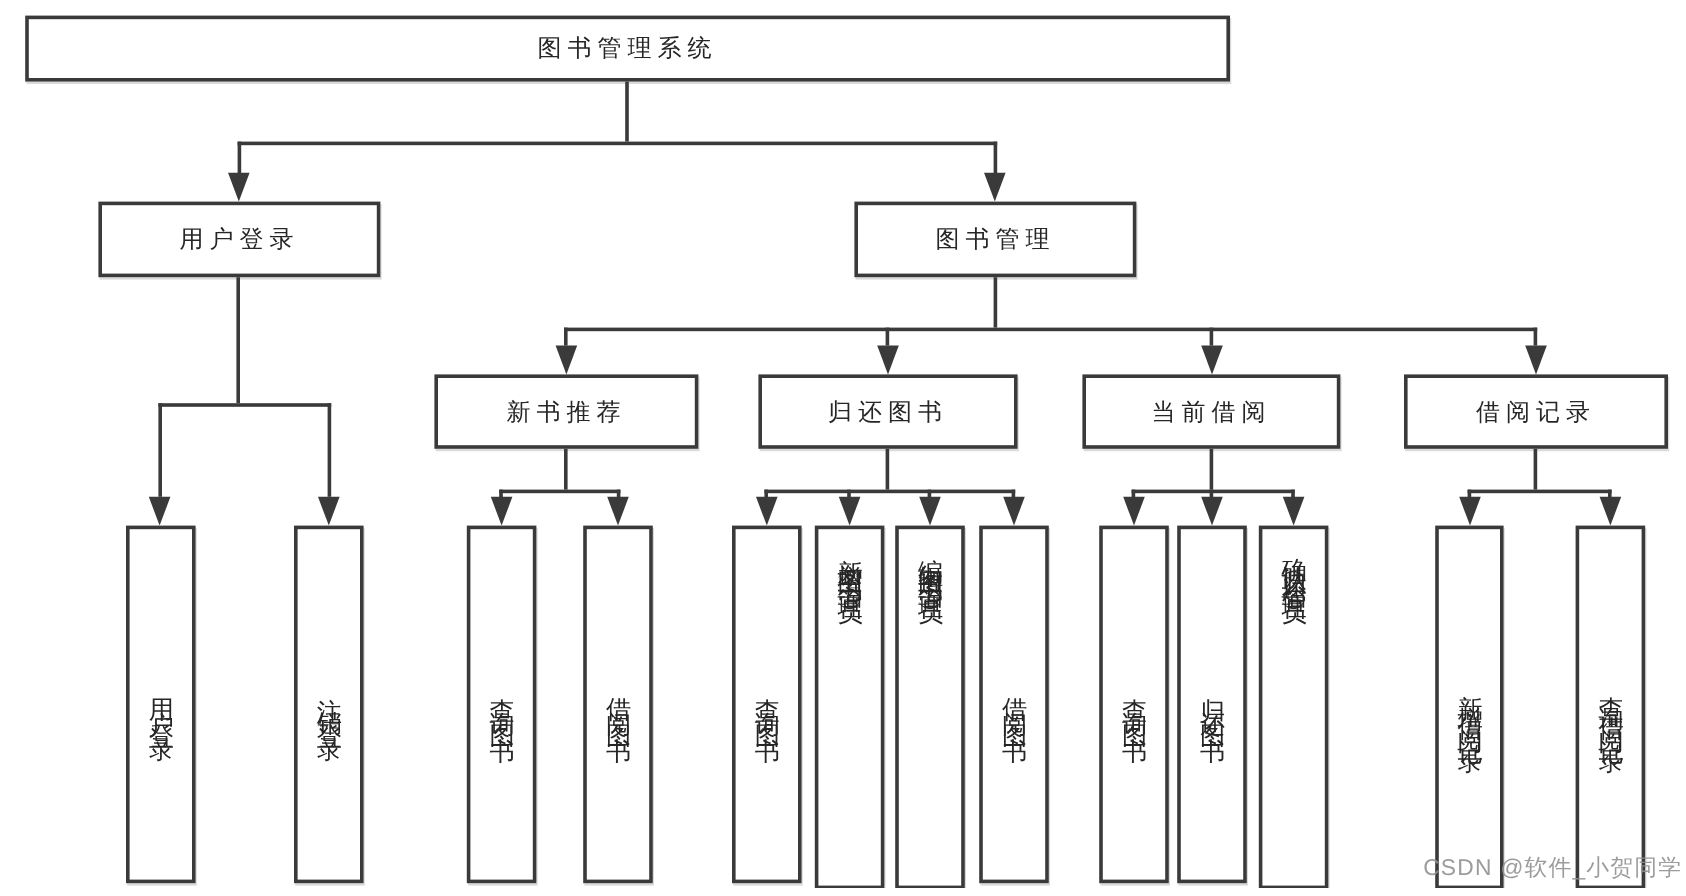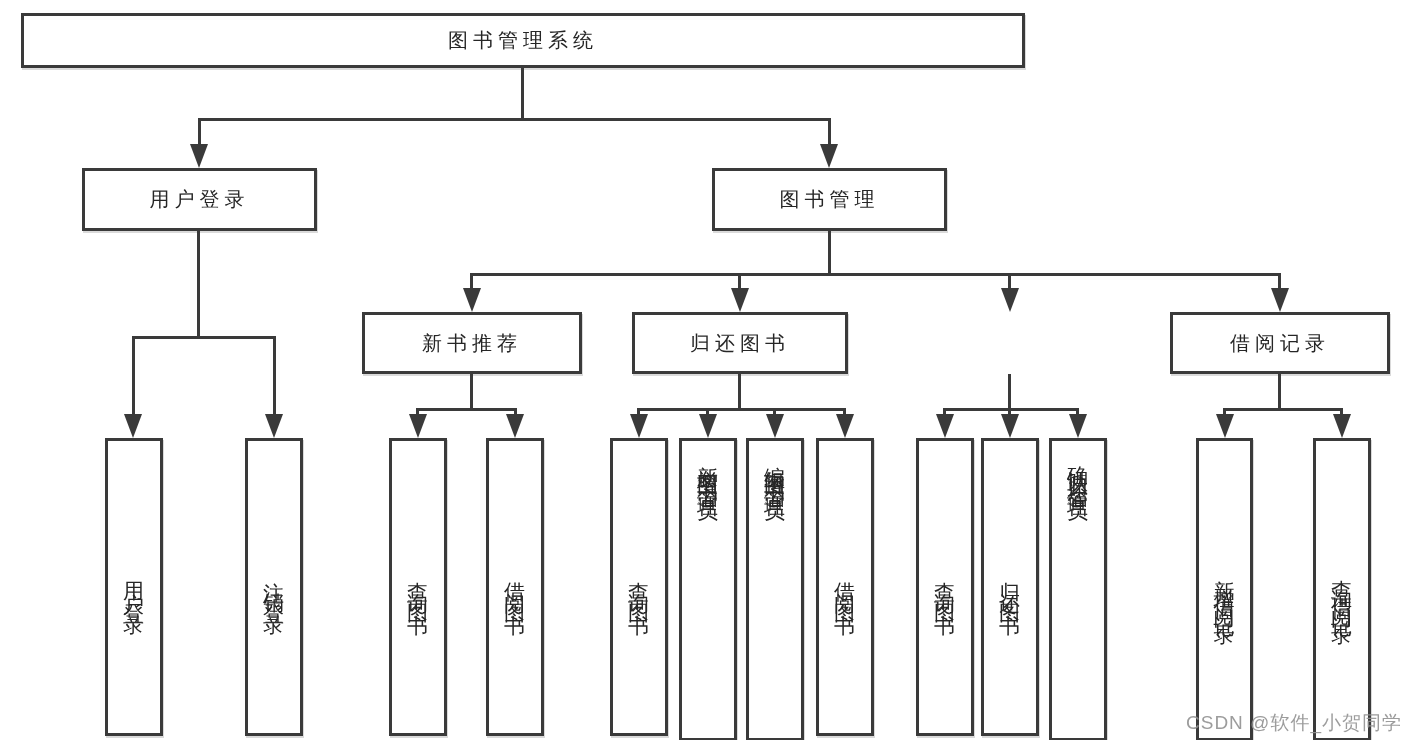--- a/index.html
+++ b/index.html
@@ -70,20 +70,23 @@
   <i class="v" style="left:1008px;top:273px;height:15px;"></i>
   <i class="arrow" style="left:1001px;top:288px;"></i>
   <i class="v" style="left:1278px;top:273px;height:15px;"></i>
   <i class="arrow" style="left:1271px;top:288px;"></i>
 
   <div class="box" style="left:362px;top:312px;width:220px;height:62px;font-family:Liberation Mono, monospace;">
     <span class="lbl">新书推荐</span>
   </div>
   <div class="box" style="left:632px;top:312px;width:216px;height:62px;">
     <span class="lbl">归还图书</span>
+  </div>
+  <div class="box" style="left:902px;top:312px;width:215px;height:62px;">
+    <span class="lbl">当前借阅</span>
   </div>
   <div class="box" style="left:1170px;top:312px;width:220px;height:62px;">
     <span class="lbl">借阅记录</span>
   </div>
 
   <i class="v" style="left:470px;top:374px;height:34px;"></i>
   <i class="h" style="left:416px;top:408px;width:101px;"></i>
   <i class="v" style="left:416px;top:408px;height:8px;"></i>
   <i class="arrow" style="left:409px;top:414px;"></i>
   <i class="v" style="left:514px;top:408px;height:8px;"></i>

